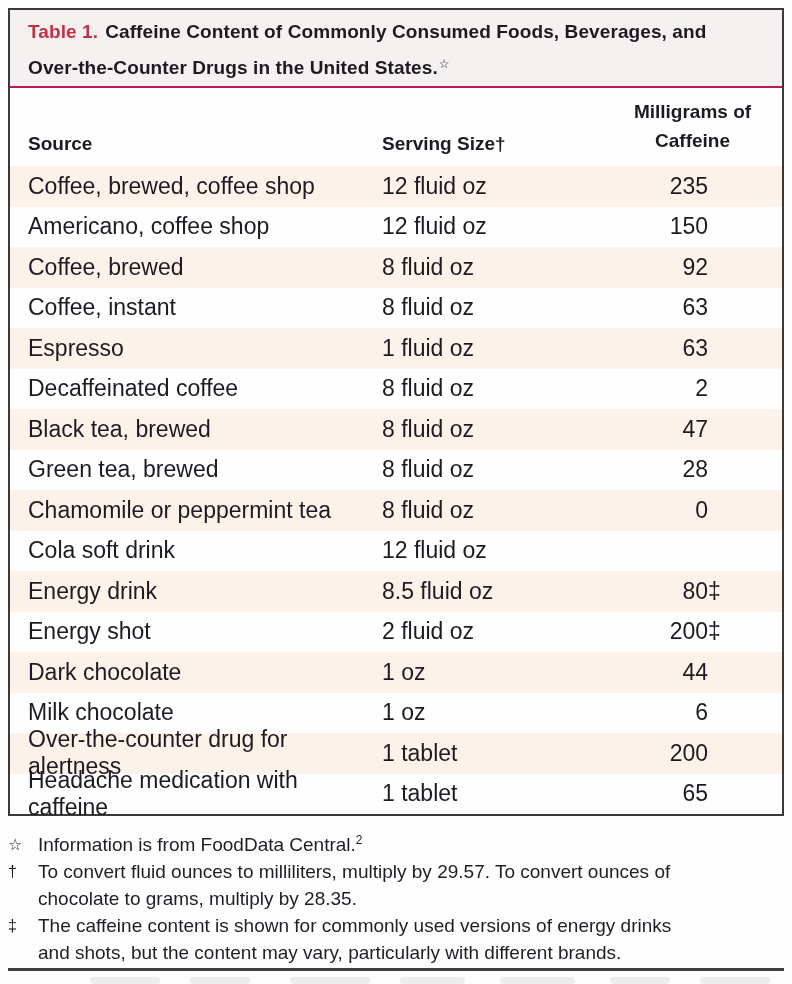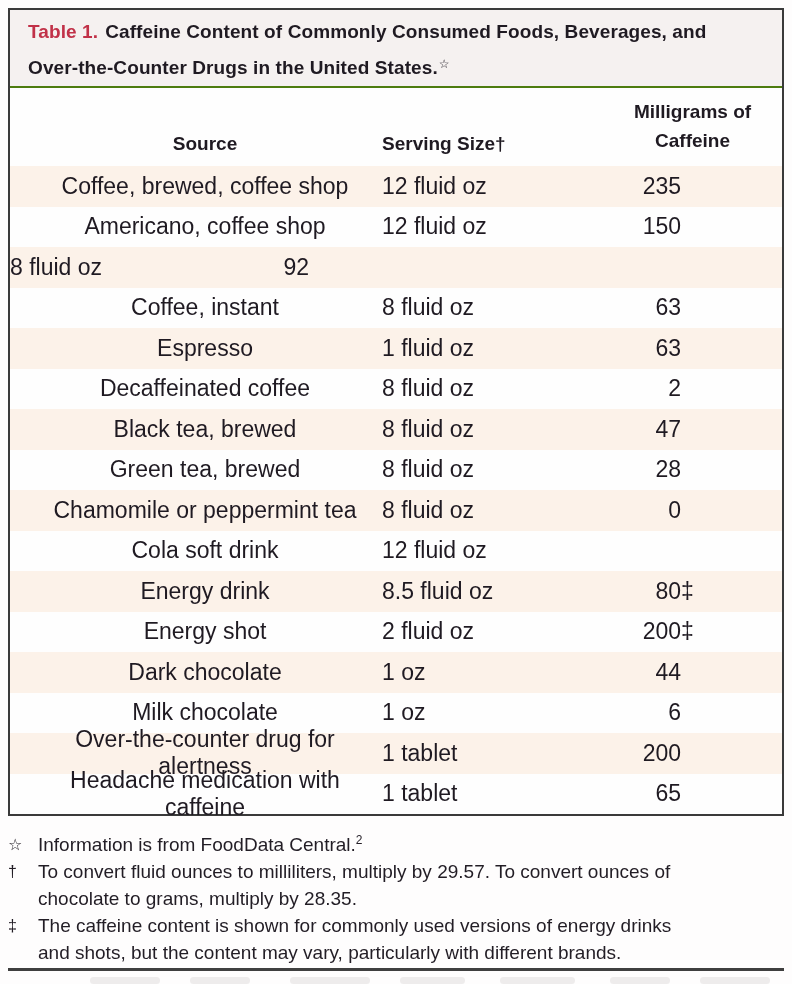--- a/index.html
+++ b/index.html
@@ -12,41 +12,41 @@
 
   
   .panel{
     position:absolute;left:8px;top:8px;width:776px;
     border:2px solid #3a3a3a;background:#ffffff;box-sizing:border-box;
   }
 
   
   .title-box{
     height:78px;box-sizing:border-box;background:#f5f1f0;
-    border-bottom:2px solid #4d7c0f;
+    border-bottom:2px solid #be185d;
     padding:6px 16px 6px 18px;
     font-size:19px;font-weight:bold;line-height:32px;
     white-space:nowrap;letter-spacing:.1px;
   }
   .title-label{color:#c13148;margin-right:7px;}
   .title-marker{font-size:12px;vertical-align:6px;margin-left:1px;}
 
   
   .tbl{background:#fefefe;}
   .header-row{
     display:flex;align-items:flex-end;height:78px;box-sizing:border-box;
     padding-bottom:11px;font-weight:bold;font-size:19px;background:#fefefe;
   }
   .row{display:flex;align-items:center;height:40.5px;font-size:23px;}
   .row:nth-child(odd){background:#fcf2e9;}
   .row:nth-child(even){background:#fefefe;}
 
-  .c-source{width:372px;box-sizing:border-box;padding-left:18px;text-align:center;}
+  .c-source{width:372px;box-sizing:border-box;padding-left:18px;text-align:left;}
   .c-serving{width:235px;box-sizing:border-box;text-align:left;}
-  .c-mg{width:165px;box-sizing:border-box;text-align:right;padding-right:101px;}
+  .c-mg{width:165px;box-sizing:border-box;text-align:right;padding-right:74px;}
   .c-mg.hdr{text-align:center;padding-right:14px;line-height:29px;}
   .hdr-dagger{font-weight:bold;}
   .mg-marker{display:inline-block;width:0;white-space:pre;}
 
   
   .footnotes{
     position:absolute;left:8px;top:831px;width:780px;
     font-size:19px;line-height:27px;color:#221d25;
   }
   .footnote{position:relative;padding-left:30px;white-space:nowrap;}
@@ -89,20 +89,21 @@
       <div class="c-mg"><span>235</span><span class="mg-marker"></span></div>
     </div>
 
     <div class="row">
       <div class="c-source">Americano, coffee shop</div>
       <div class="c-serving">12 fluid oz</div>
       <div class="c-mg"><span>150</span><span class="mg-marker"></span></div>
     </div>
 
     <div class="row">
+      <div class="c-source">Coffee, brewed</div>
       <div class="c-serving">8 fluid oz</div>
       <div class="c-mg"><span>92</span><span class="mg-marker"></span></div>
     </div>
 
     <div class="row">
       <div class="c-source">Coffee, instant</div>
       <div class="c-serving">8 fluid oz</div>
       <div class="c-mg"><span>63</span><span class="mg-marker"></span></div>
     </div>
 

